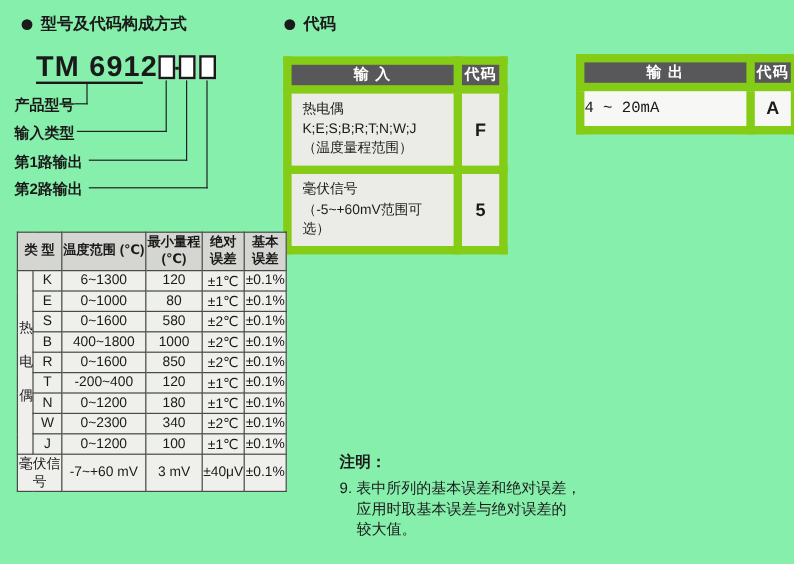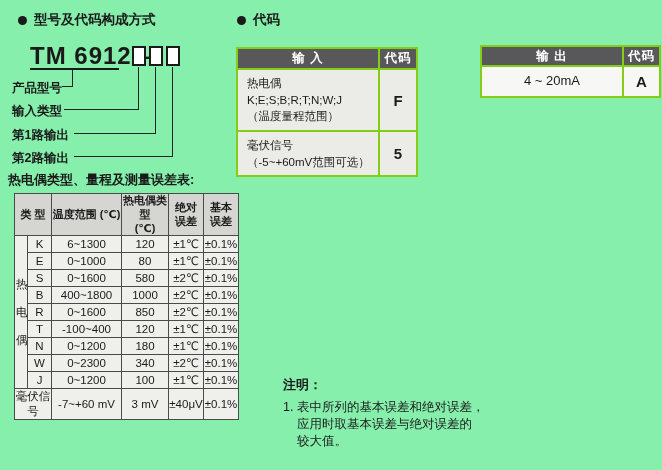--- a/index.html
+++ b/index.html
@@ -12,25 +12,25 @@
 
   
   .model-code { position:absolute; left:30px; top:42px; font-size:24px; font-weight:bold; letter-spacing:1px; white-space:nowrap; }
   .model-underline { position:absolute; left:30px; top:68px; width:89px; height:2px; background:#1a1a1a; }
   .code-box { position:absolute; top:46px; width:14px; height:20px; border:2px solid #1a1a1a; background:#fff; }
   .digit-label { position:absolute; left:12px; font-size:12.5px; font-weight:600; white-space:nowrap; }
   .connector { position:absolute; border-right:1.5px solid #222; border-bottom:1.5px solid #222; }
 
   
   .code-table { position:absolute; border-collapse:collapse; table-layout:fixed; }
-  .code-table th, .code-table td { border:2px solid #84cc16; padding:0; }
+  .code-table th, .code-table td { border:7px solid #84cc16; padding:0; }
   .code-table th.dark { background:#58585a; color:#ffffff; font-size:12.5px; font-weight:600; text-align:center; letter-spacing:1px; }
   .code-table td.desc { background:#ebebe8; font-size:11.5px; padding:5px 6px 5px 9px; line-height:1.45; vertical-align:middle; }
   .code-table td.code-val { background:#ebebe8; font-size:15px; font-weight:bold; text-align:center; vertical-align:middle; }
-  .output-table td.desc { background:#f7f7f5; text-align:center; font-size:13px; padding:5px 0; }
+  .output-table td.desc { background:#f7f7f5; font-size:13px; padding:5px 0;font-family:Liberation Mono, monospace; }
   .output-table td.code-val { background:#f7f7f5; }
 
   
   .tc-caption { position:absolute; left:8px; top:171px; font-size:13px; font-weight:600; }
   .tc-table { position:absolute; left:14px; top:193px; width:224px; border-collapse:collapse; table-layout:fixed; }
   .tc-table th, .tc-table td { border:1px solid #4a4a4a; padding:0; text-align:center; vertical-align:middle; }
   .tc-table thead th { background:#d5d5d1; font-size:11px; font-weight:600; white-space:pre-line; line-height:1.25; height:32px; }
   .tc-table tbody td { background:#efefec; font-size:11.5px; }
   .tc-table tbody tr { height:17px; }
   .tc-table tr.mv-row { height:20px; }
@@ -113,36 +113,35 @@
       <th class="dark">输  出</th>
       <th class="dark">代码</th>
     </tr>
     <tr style="height:31px;">
       <td class="desc">4 ~ 20mA</td>
       <td class="code-val">A</td>
     </tr>
   </tbody>
     </table>
 
-  <div class="tc-caption">热电偶类型、量程及测量误差表:</div>
 
   <table class="tc-table">
     <colgroup>
       <col style="width:13px">
         <col style="width:24px">
         <col style="width:70px">
       <col style="width:47px">
         <col style="width:35px">
         <col style="width:35px">
     </colgroup>
     <thead>
       <tr>
         <th colspan="2">类 型</th>
         <th>温度范围 (℃)</th>
-        <th>热电偶类型
+        <th>最小量程
 (℃)</th>
         <th>绝对
 误差</th>
         <th>基本
 误差</th>
       </tr>
     </thead>
     <tbody>
       <tr>
         <td class="group-cell" rowspan="9">热电偶</td>
@@ -175,21 +174,21 @@
       </tr>
       <tr>
         <td>R</td>
         <td>0~1600</td>
         <td>850</td>
         <td>±2℃</td>
         <td>±0.1%</td>
       </tr>
       <tr>
         <td>T</td>
-        <td>-100~400</td>
+        <td>-200~400</td>
         <td>120</td>
         <td>±1℃</td>
         <td>±0.1%</td>
       </tr>
       <tr>
         <td>N</td>
         <td>0~1200</td>
         <td>180</td>
         <td>±1℃</td>
         <td>±0.1%</td>
@@ -213,18 +212,18 @@
         <td>-7~+60 mV</td>
         <td>3 mV</td>
         <td class="small-val">±40μV</td>
         <td>±0.1%</td>
       </tr>
     </tbody>
   </table>
 
   <div class="notes">
     <div class="note-title">注明：</div>
-    <div class="note-line">1. 表中所列的基本误差和绝对误差，</div>
+    <div class="note-line">9. 表中所列的基本误差和绝对误差，</div>
     <div class="note-line indent">应用时取基本误差与绝对误差的</div>
     <div class="note-line indent">较大值。</div>
   </div>
 
 </div>
 
 </body></html>

